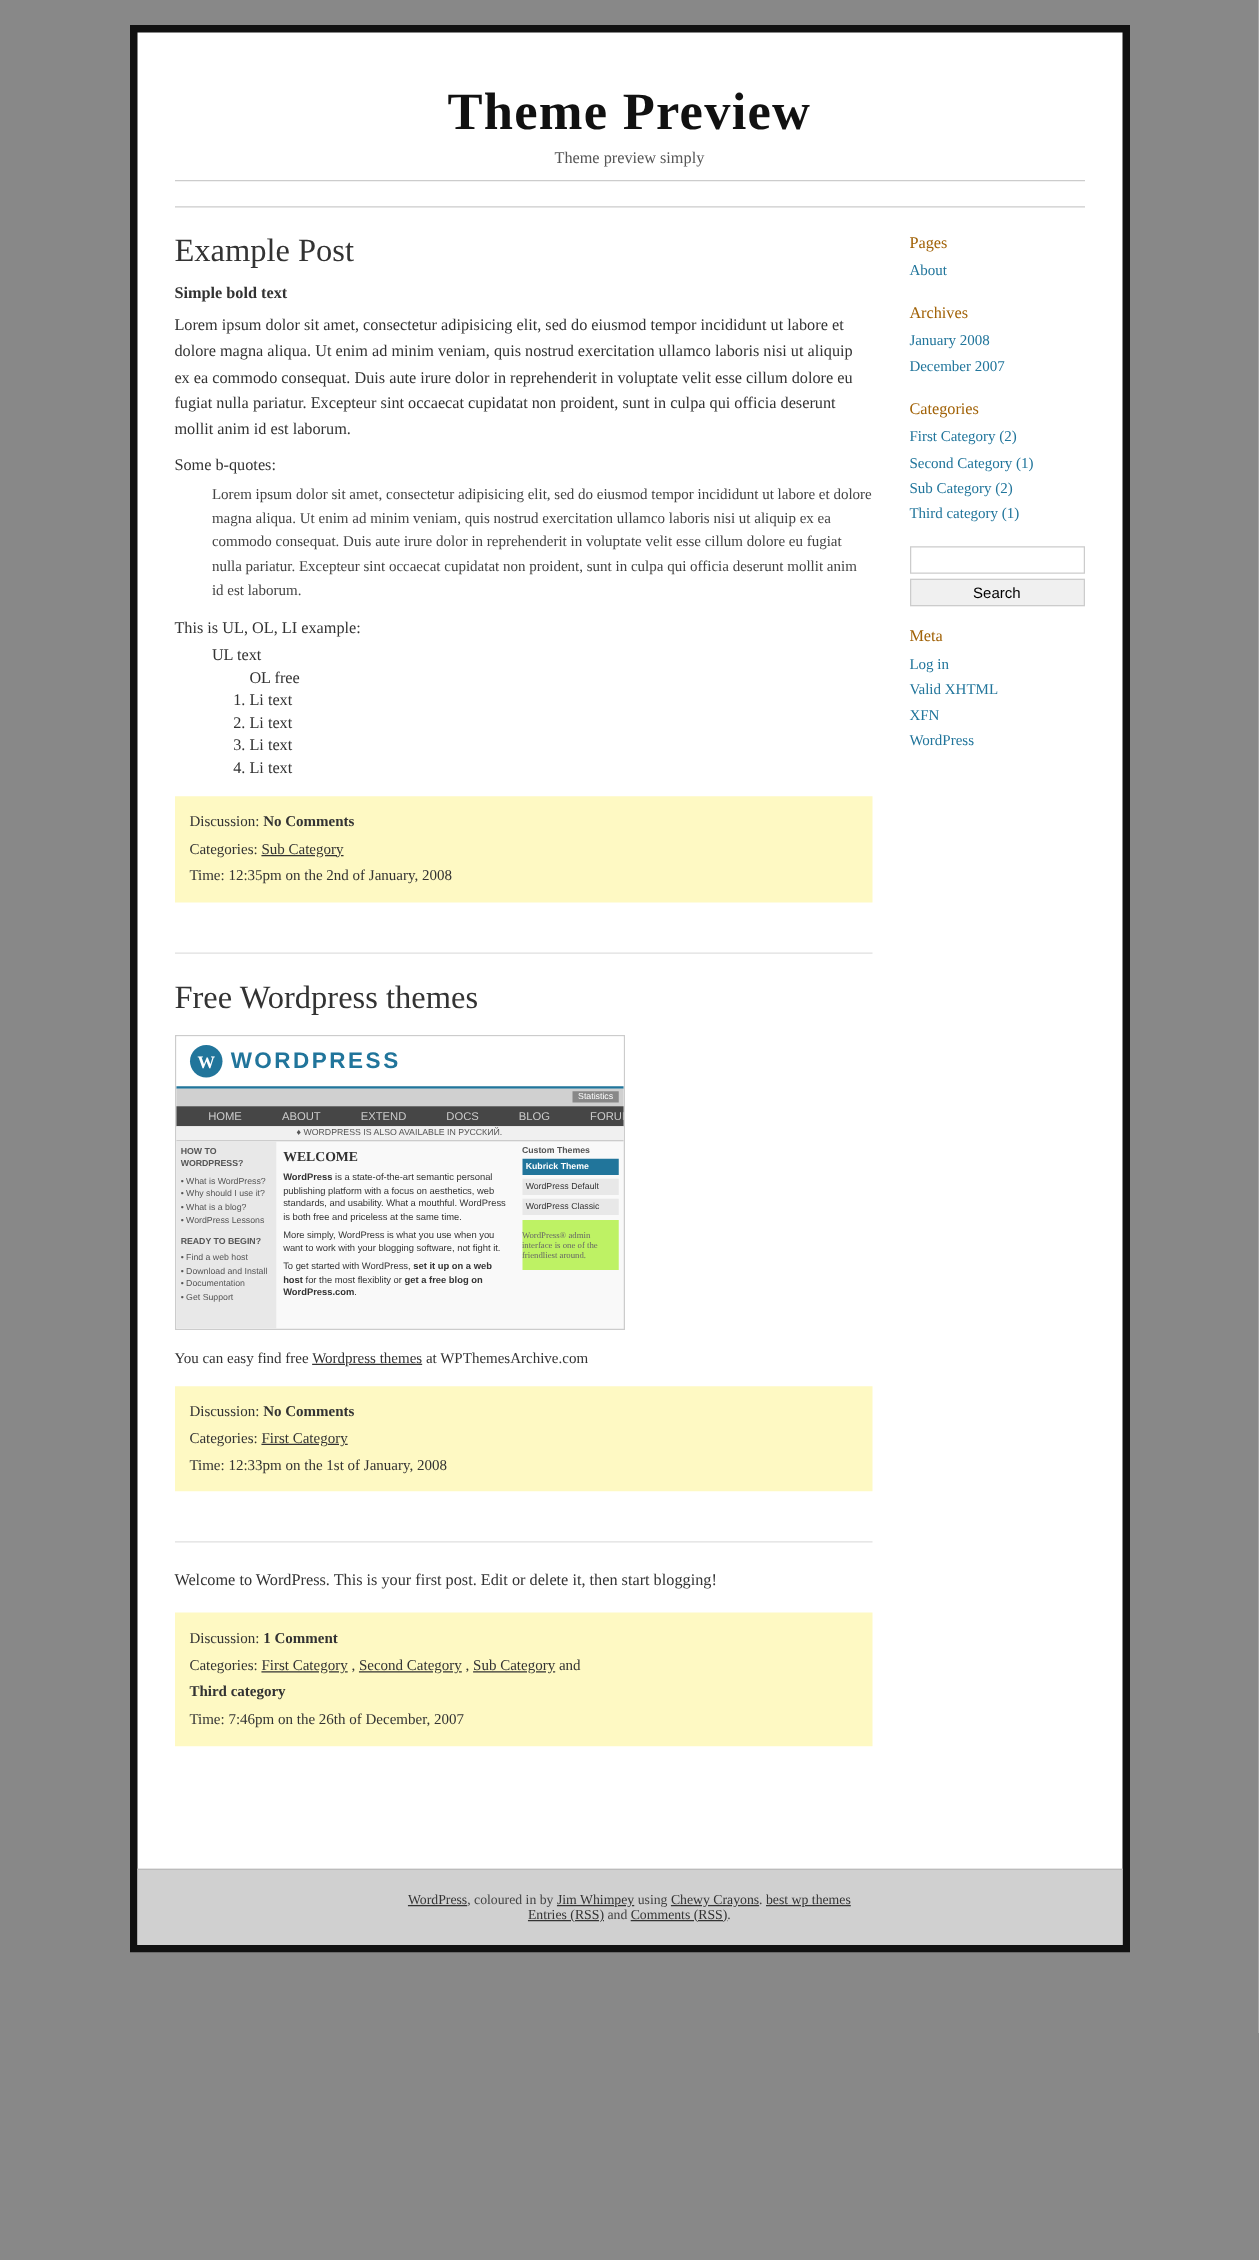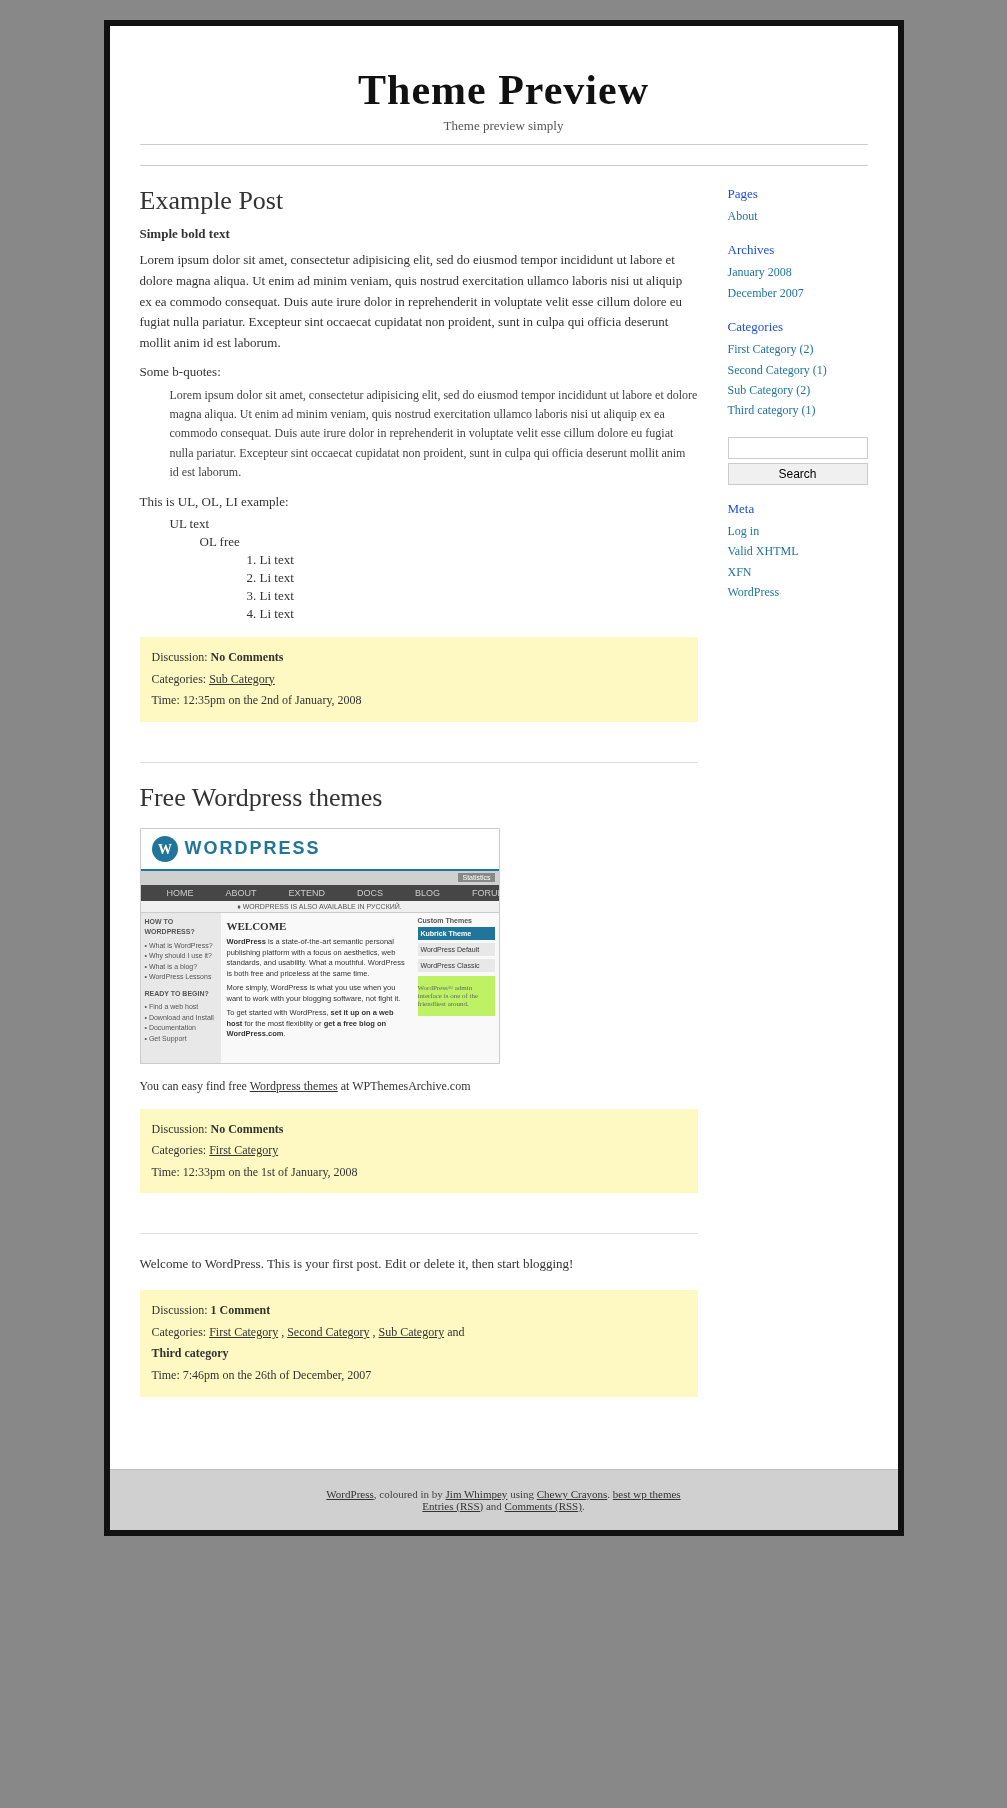--- a/index.html
+++ b/index.html
@@ -35,21 +35,21 @@
     }
     #site-tagline {
       font-size: 13px;
       color: #555;
       margin-top: 4px;
     }
     
     #content-area {
       display: flex;
       gap: 30px;
-      padding-bottom: 32px;
+      padding-bottom: 22px;
     }
     #main-content {
       flex: 1;
       min-width: 0;
     }
     #sidebar {
       width: 140px;
       flex-shrink: 0;
       font-size: 12px;
     }
@@ -93,21 +93,20 @@
       margin-bottom: 6px;
     }
     .ul-list {
       margin-left: 30px;
       list-style: none;
     }
     .ul-list li {
       margin-bottom: 2px;
     }
     .ol-list {
-      margin-left: 60px;
       list-style: decimal;
     }
     .ol-list li {
       margin-bottom: 2px;
     }
     .post-meta {
       background: #fef9c3;
       padding: 10px 12px;
       font-size: 12px;
       line-height: 1.8;
@@ -230,21 +229,21 @@
     .promo-link {
       text-decoration: underline;
       color: #333;
     }
     
     .sidebar-section {
       margin-bottom: 16px;
     }
     .sidebar-section-title {
       font-size: 13px;
-      color: #1d4ed8;
+      color: #a16207;
       margin-bottom: 4px;
     }
     .sidebar-link {
       display: block;
       font-size: 12px;
       color: #21759b;
       text-decoration: none;
       line-height: 1.7;
     }
     .sidebar-search-input {
@@ -265,20 +264,21 @@
       text-align: center;
     }
     
     #site-footer {
       background: #d0d0d0;
       text-align: center;
       padding: 18px;
       font-size: 11px;
       color: #444;
       border-top: 1px solid #bbb;
+      margin-top: 36px;
     }
     #site-footer a {
       color: #333;
       text-decoration: underline;
     }
     hr.header-rule {
       border: none;
       border-top: 1px solid #ccc;
       margin-bottom: 20px;
     }

